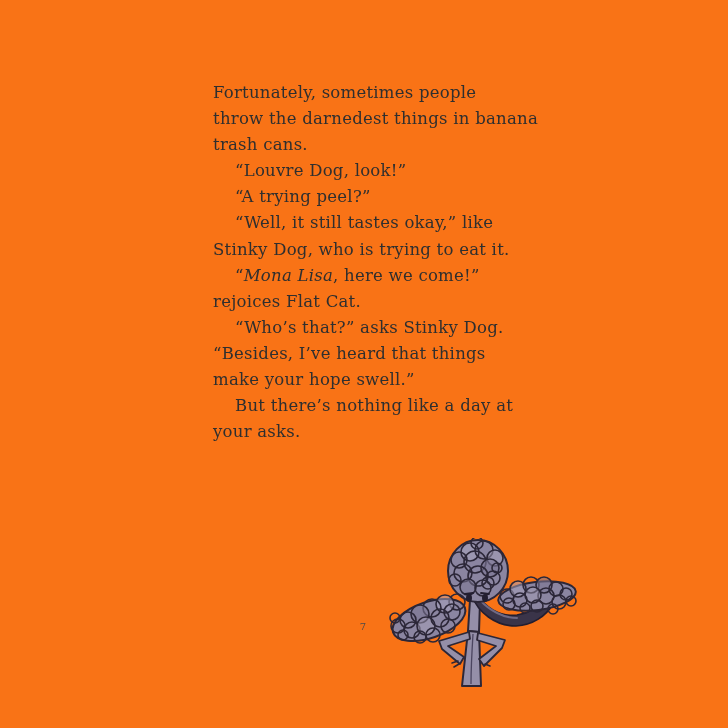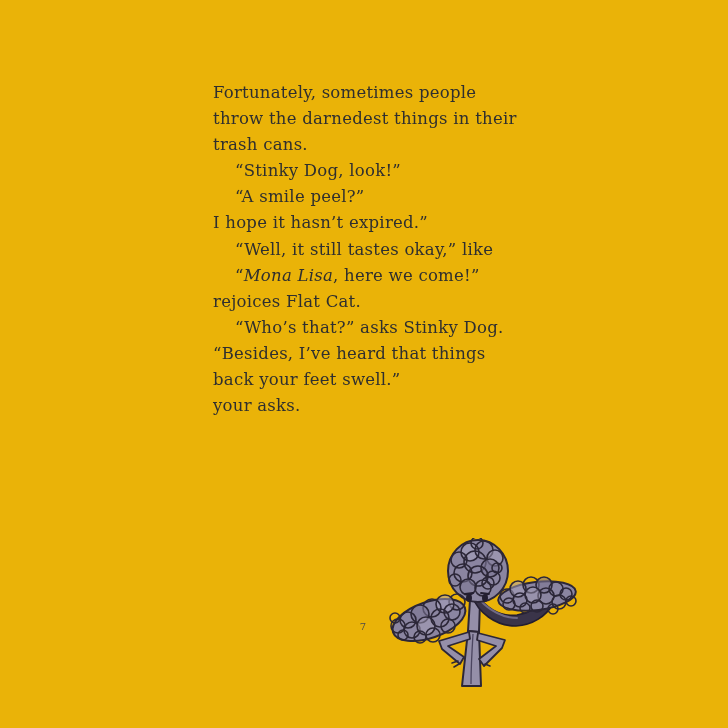--- a/index.html
+++ b/index.html
@@ -10,21 +10,21 @@
     width: 728px;
     height: 728px;
     background: #ffffff;
     position: relative;
     overflow: hidden;
     font-family: "DejaVu Serif", serif;
   }
   .book-page {
     position: absolute;
     inset: 0;
-    background: #eab308;
+    background: #f97316;
     text-decoration: underline;
   }
   .text-block {
     position: absolute;
     left: 213px;
     top: 80px;
     width: 320px;
     font-size: 16.5px;
     line-height: 26.1px;
     color: #2f2f2f;
@@ -54,31 +54,32 @@
     top: 538px;
   }
 </style>
 </head>
 <body>
 
 <div class="book-page">
 
   <div class="text-block">
       <div class="line"><span>Fortunately, sometimes people</span></div>
-      <div class="line"><span>throw the darnedest things in their</span></div>
+      <div class="line"><span>throw the darnedest things in banana</span></div>
       <div class="line"><span>trash cans.</span></div>
-      <div class="line indent"><span>“Stinky Dog, look!”</span></div>
-      <div class="line indent"><span>“A smile peel?”</span></div>
-      <div class="line"><span>I hope it hasn’t expired.”</span></div>
+      <div class="line indent"><span>“Louvre Dog, look!”</span></div>
+      <div class="line indent"><span>“A trying peel?”</span></div>
       <div class="line indent"><span>“Well, it still tastes okay,” like</span></div>
+      <div class="line"><span>Stinky Dog, who is trying to eat it.</span></div>
       <div class="line indent"><span>“</span><span class="italic">Mona Lisa</span><span>, here we come!”</span></div>
       <div class="line"><span>rejoices Flat Cat.</span></div>
       <div class="line indent"><span>“Who’s that?” asks Stinky Dog.</span></div>
       <div class="line"><span>“Besides, I’ve heard that things</span></div>
-      <div class="line"><span>back your feet swell.”</span></div>
+      <div class="line"><span>make your hope swell.”</span></div>
+      <div class="line indent"><span>But there’s nothing like a day at</span></div>
       <div class="line"><span>your asks.</span></div>
     </div>
 
   <div class="page-number">7</div>
 
   <svg class="illustration" width="200" height="162" viewBox="0 0 200 162" xmlns="http://www.w3.org/2000/svg">
 
     <g>
       <polygon points="85,62 95,64 94,94 83,93" fill="#958fa9" stroke="#2c2738" stroke-width="2" stroke-linejoin="round"></polygon>
       <polygon points="83,93 94,94 96,148 77,148" fill="#958fa9" stroke="#2c2738" stroke-width="2" stroke-linejoin="round"></polygon>

